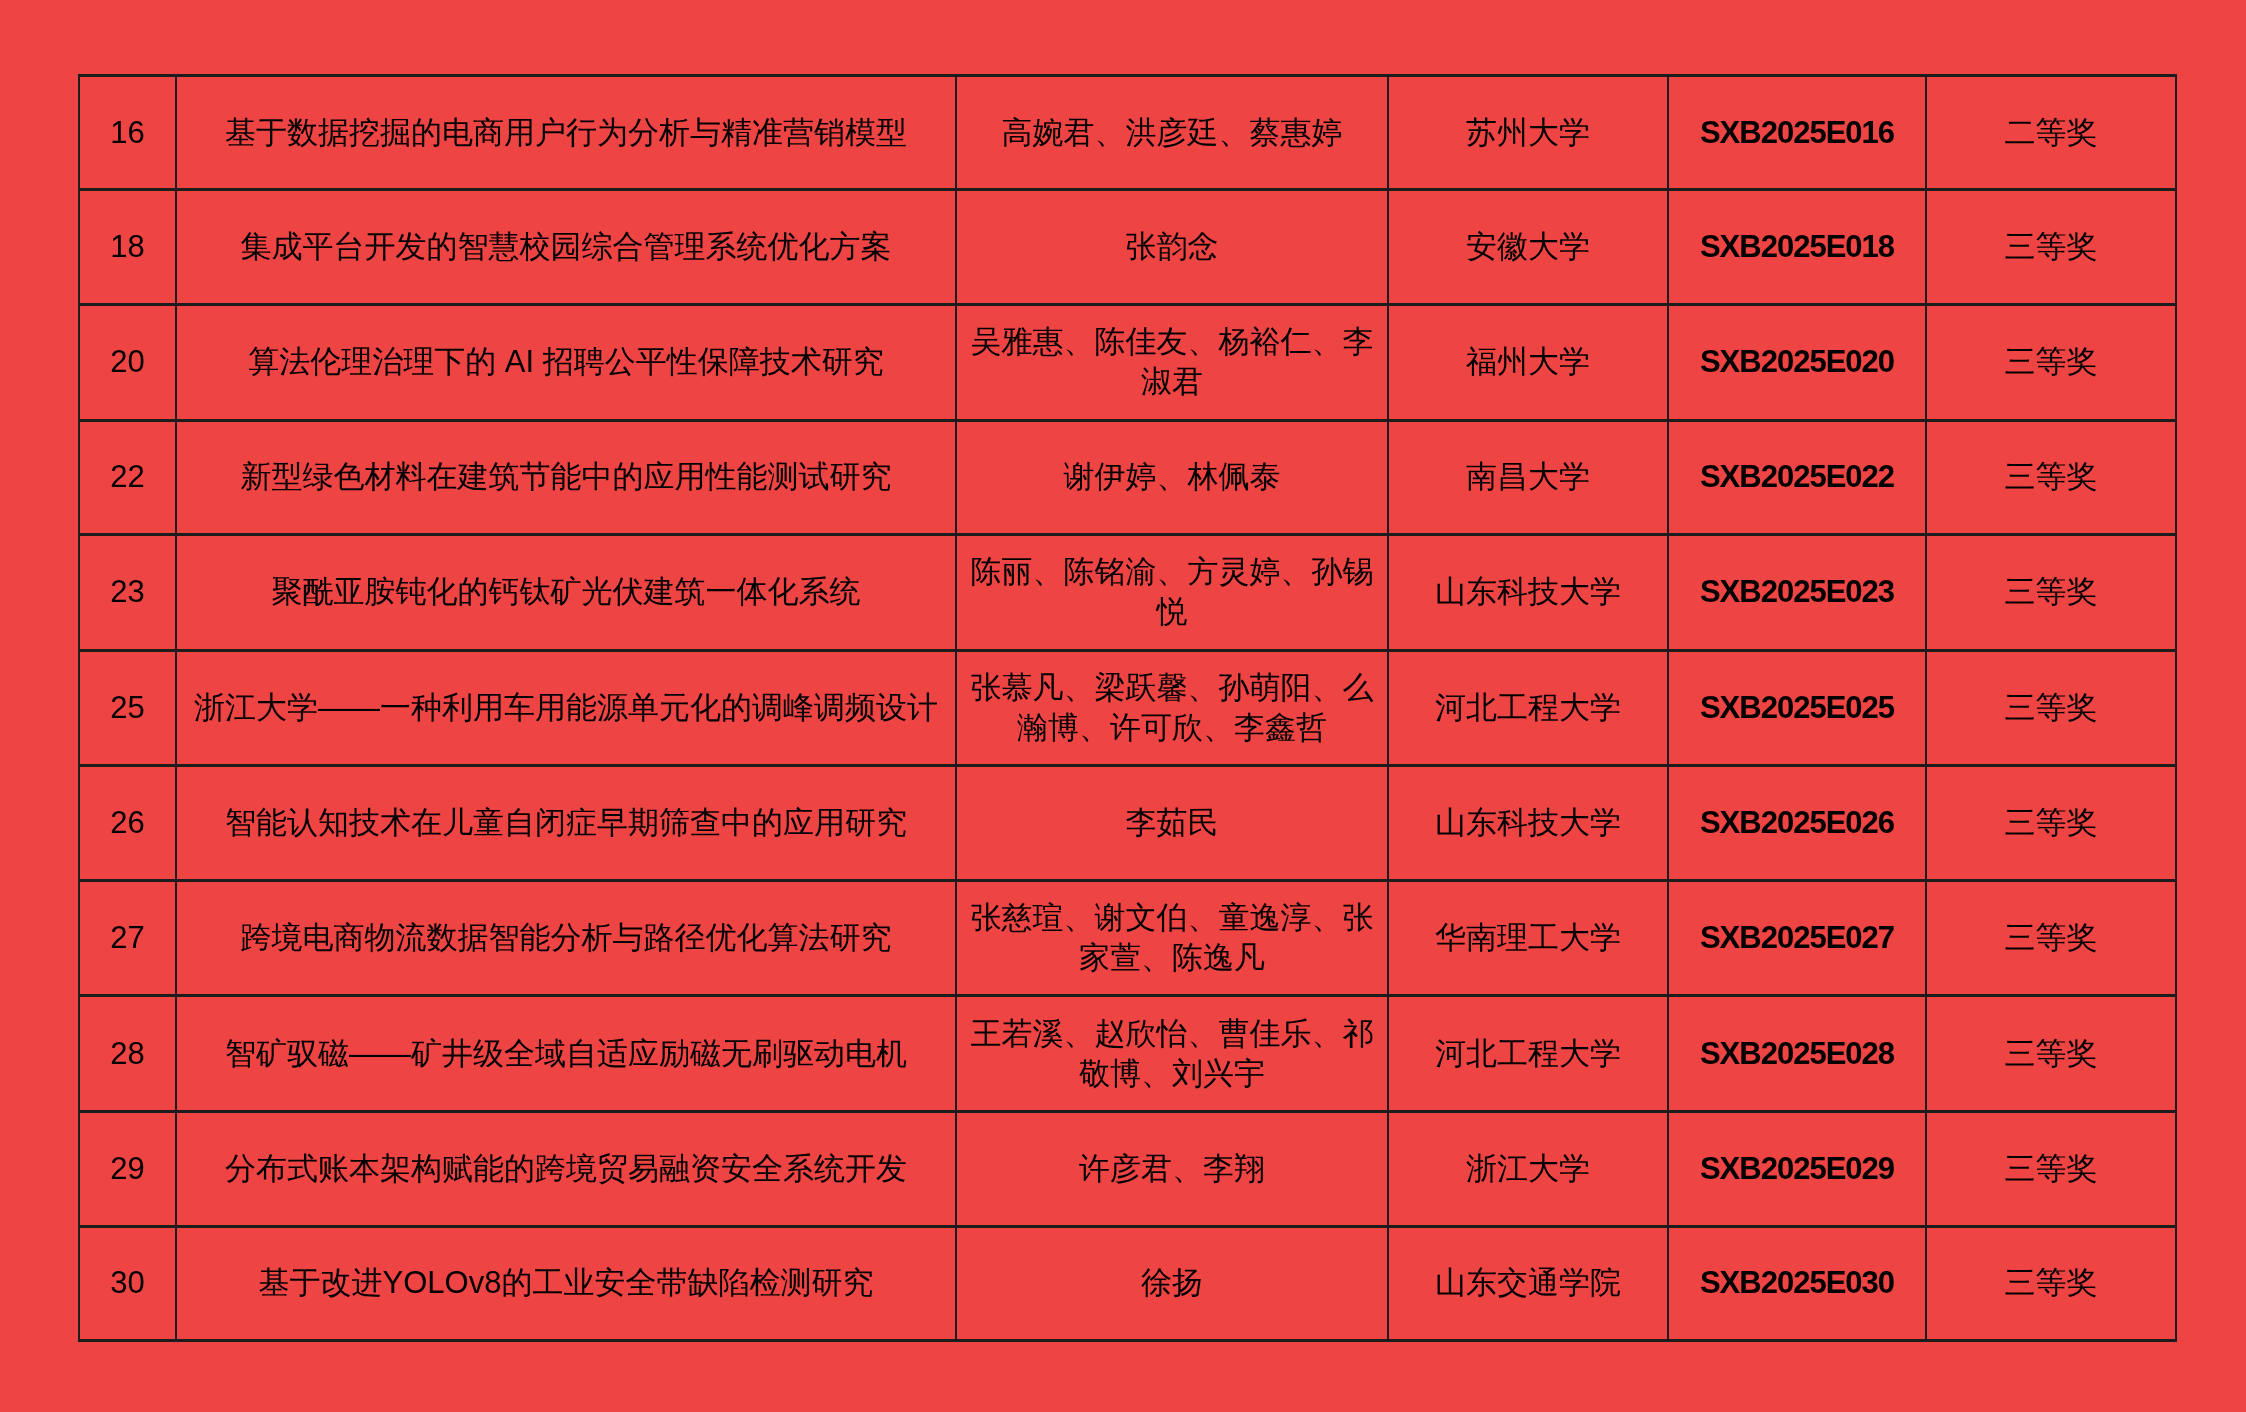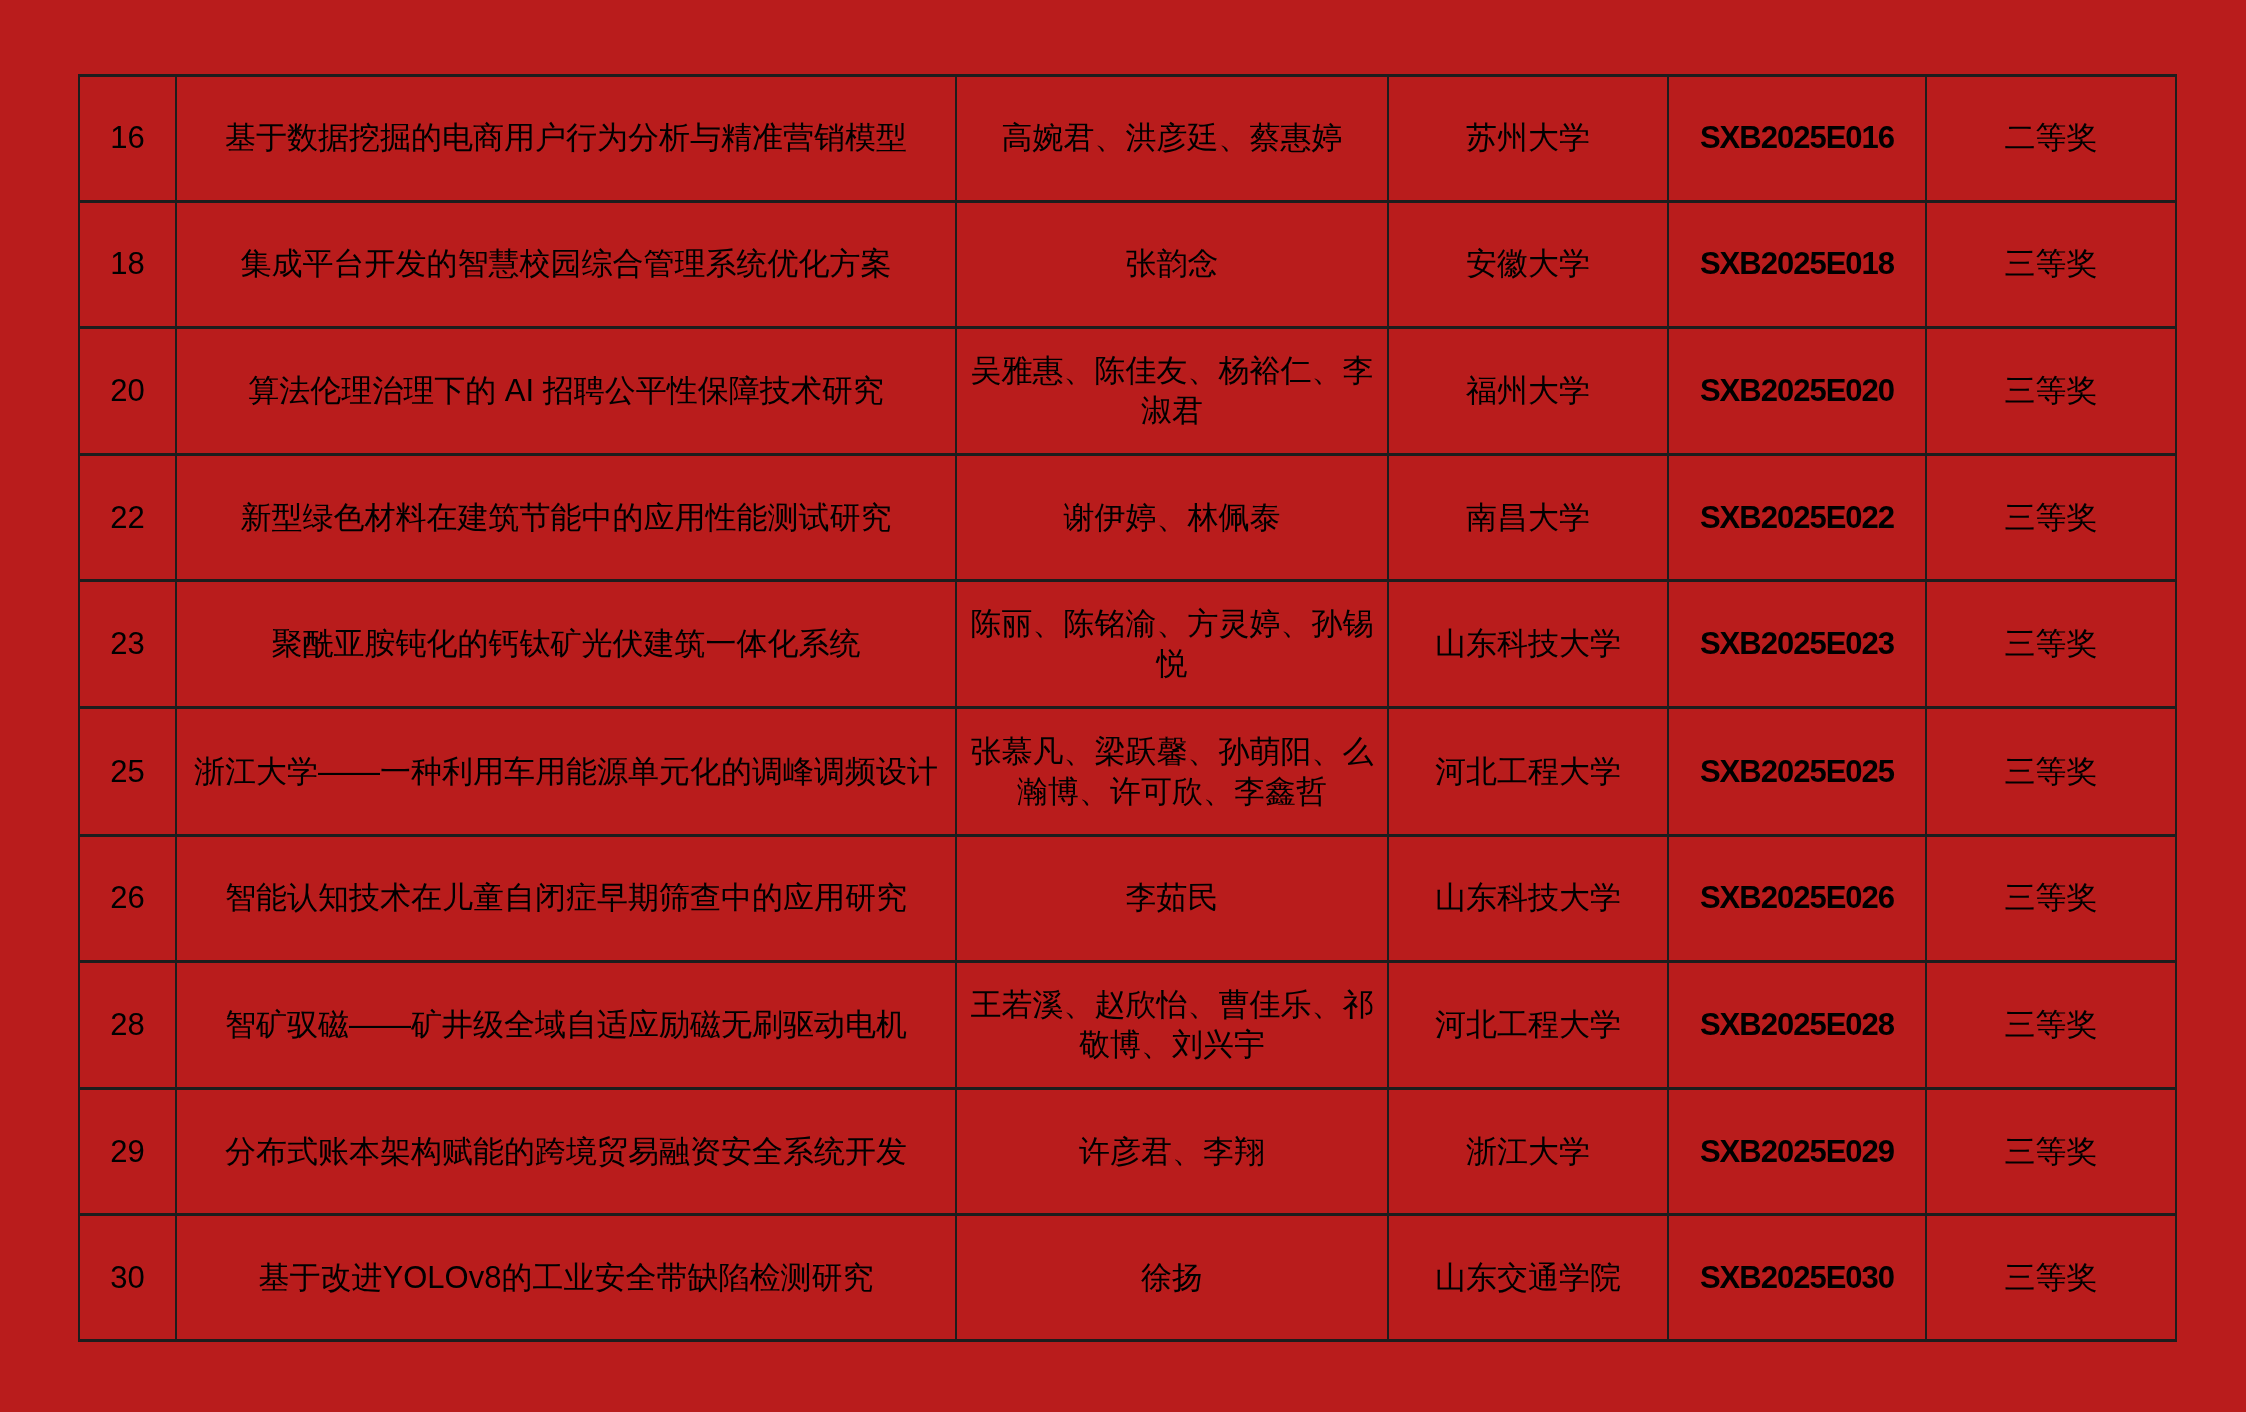--- a/index.html
+++ b/index.html
@@ -5,21 +5,21 @@
   html, body {
     margin: 0;
     padding: 0;
     background: #ffffff;
     font-family: "Liberation Sans", "DejaVu Sans", sans-serif;
   }
   .page {
     position: relative;
     width: 2246px;
     height: 1412px;
-    background: #b91c1c;
+    background: #ef4444;
     overflow: hidden;
   }
   table.awards {
     position: absolute;
     left: 78px;
     top: 74px;
     width: 2097px;
     height: 1268px;
     border-collapse: collapse;
     table-layout: fixed;
@@ -110,20 +110,28 @@
         </tr>
         <tr>
           <td class="c-no">26</td>
           <td class="c-title">智能认知技术在儿童自闭症早期筛查中的应用研究</td>
           <td class="c-members">李茹民</td>
           <td class="c-university">山东科技大学</td>
           <td class="c-code">SXB2025E026</td>
           <td class="c-award">三等奖</td>
         </tr>
         <tr>
+          <td class="c-no">27</td>
+          <td class="c-title">跨境电商物流数据智能分析与路径优化算法研究</td>
+          <td class="c-members">张慈瑄、谢文伯、童逸淳、张家萱、陈逸凡</td>
+          <td class="c-university">华南理工大学</td>
+          <td class="c-code">SXB2025E027</td>
+          <td class="c-award">三等奖</td>
+        </tr>
+        <tr>
           <td class="c-no">28</td>
           <td class="c-title">智矿驭磁——矿井级全域自适应励磁无刷驱动电机</td>
           <td class="c-members">王若溪、赵欣怡、曹佳乐、祁敬博、刘兴宇</td>
           <td class="c-university">河北工程大学</td>
           <td class="c-code">SXB2025E028</td>
           <td class="c-award">三等奖</td>
         </tr>
         <tr>
           <td class="c-no">29</td>
           <td class="c-title">分布式账本架构赋能的跨境贸易融资安全系统开发</td>

